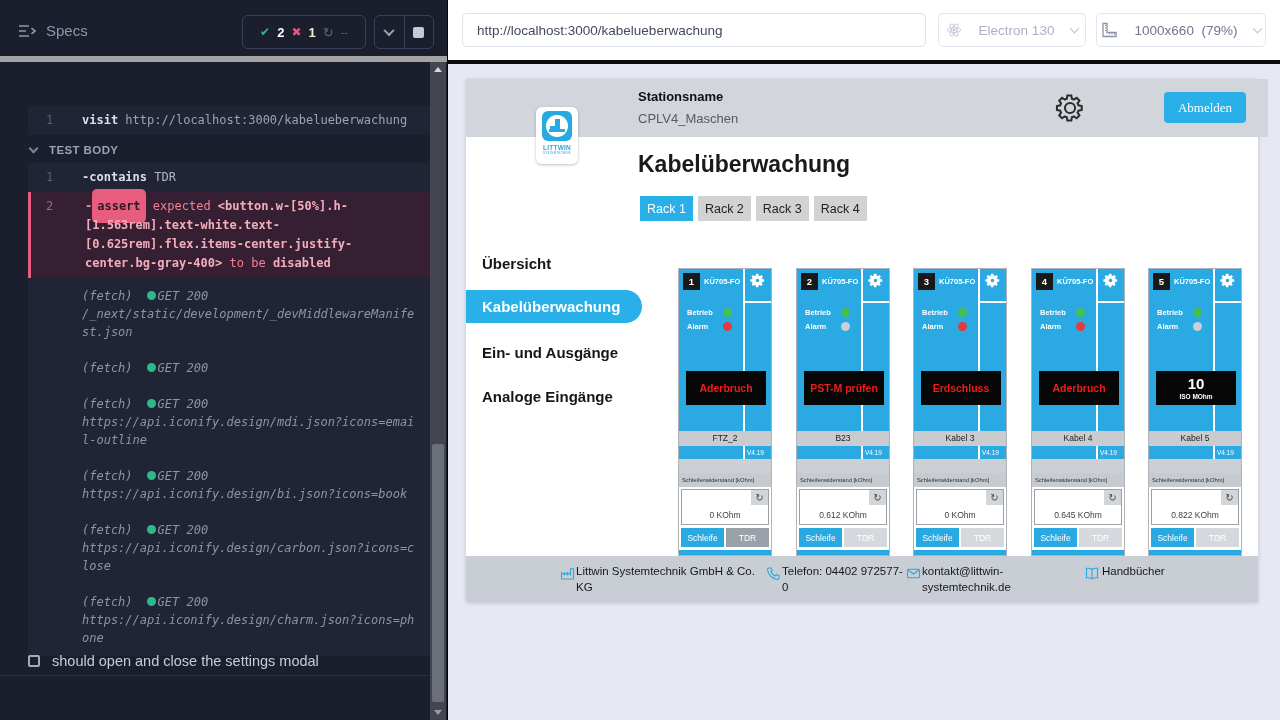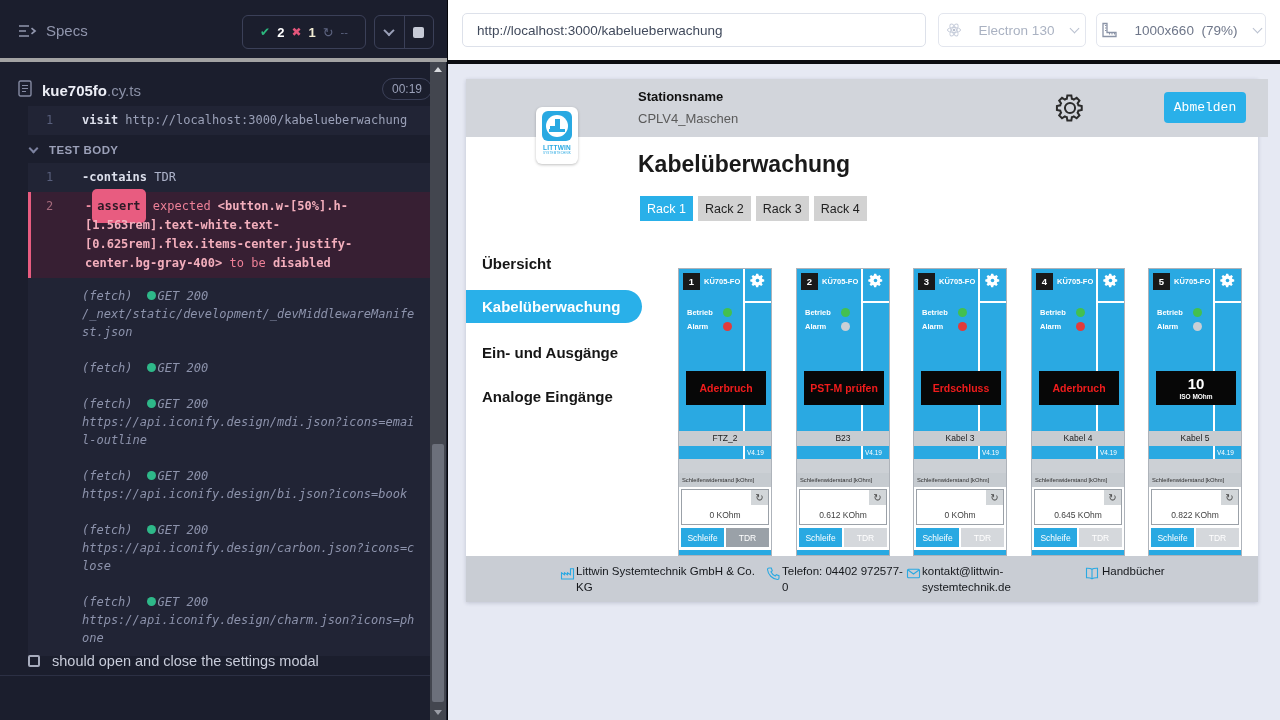--- a/index.html
+++ b/index.html
@@ -1,21 +1,21 @@
 <!DOCTYPE html>
 <html><head>
 <meta charset="utf-8">
 <style>
   * { margin:0; padding:0; box-sizing:border-box; }
   html,body { width:1280px; height:720px; overflow:hidden; }
   #screen { position:relative; width:1280px; height:720px; font-family:"Liberation Sans", sans-serif; background:#e6e9f3; }
 
   
   .runner { position:absolute; left:0; top:0; width:448px; height:720px; background:#1b1e2d; border-right:1px solid #05060a; overflow:hidden; }
-  .specs-bar { position:absolute; left:0; top:0; width:448px; height:62px; border-bottom:4px solid #a3a3a3;text-align:right; }
+  .specs-bar { position:absolute; left:0; top:0; width:448px; height:62px; border-bottom:6px solid #a3a3a3;text-align:right; }
   .specs-ic { position:absolute; left:18px; top:24px; }
   .specs-label { position:absolute; left:46px; top:22px; font-size:15px; color:#9196ad; }
   .statgroup { position:absolute; left:242px; top:15px; width:124px; height:34px; border:1px solid #3b4058; border-radius:6px; display:flex; align-items:center; justify-content:center; gap:7px; }
   .st-pass { color:#2cb87e; font-size:12px; }
   .st-passn { color:#ffffff; font-weight:bold; font-size:13px; }
   .st-fail { color:#e4567b; font-size:12px; }
   .st-failn { color:#f2ecd4; font-weight:bold; font-size:13px; }
   .st-pend { color:#5d6480; font-size:13px; }
   .st-pendn { color:#5d6480; font-size:11px; }
   .ctrlgroup { position:absolute; left:374px; top:15px; width:60px; height:34px; border:1px solid #3b4058; border-radius:6px; display:flex; }
@@ -79,21 +79,21 @@
   .logo-sq { width:30px; height:30px; background:#29a9e2; border-radius:6px; margin:0 auto; position:relative; }
   .logo-circ { position:absolute; left:4px; top:4px; width:22px; height:22px; background:#fff; border-radius:50%; }
   .logo-l1 { position:absolute; left:13px; top:8px; width:5px; height:13px; background:#29a9e2; }
   .logo-l2 { position:absolute; left:8px; top:15px; width:6px; height:6px; background:#29a9e2; }
   .logo-l3 { position:absolute; left:7px; top:18px; width:16px; height:3px; background:#29a9e2; }
   .logo-t1 { font-size:6.5px; font-weight:bold; color:#29a9e2; margin-top:3px; letter-spacing:.2px; }
   .logo-t2 { font-size:3px; color:#29a9e2; letter-spacing:.2px; }
   .station-label { position:absolute; left:172px; top:10px; font-size:13px; font-weight:bold; color:#101010; }
   .station-value { position:absolute; left:172px; top:32px; font-size:13px; color:#5a5a5a; }
   .hdr-gear { position:absolute; left:588px; top:13px; width:32px; height:32px; color:#2b2b2b; }
-  .logout-btn { position:absolute; left:698px; top:13px; width:82px; height:31px; background:#29b0e9; color:#fff; font-size:13px; border:none; border-radius:4px; display:flex; align-items:center; justify-content:center; font-family:Liberation Mono, monospace; }
+  .logout-btn { position:absolute; left:698px; top:13px; width:82px; height:31px; background:#29b0e9; color:#fff; font-size:13px; border:none; border-radius:4px; display:flex; align-items:center; justify-content:center; font-family:Liberation Serif, serif; }
 
   .sidebar { position:absolute; left:0; top:58px; width:164px; height:419px; background:#fff; }
   .side-item { position:absolute; left:16px; font-size:15px; font-weight:bold; color:#161616; }
   .side-active { position:absolute; left:0; top:153px; width:176px; height:33px; background:#29b0e9; border-radius:0 17px 17px 0; color:#fff; font-size:15px; font-weight:bold; line-height:33px; padding-left:16px; z-index:4; }
 
   .page-title { position:absolute; left:172px; top:72px; font-size:23px; color:#1a1a1a; }
   .racks { position:absolute; left:174px; top:117px; display:flex; gap:5px; }
   .rack-btn { min-width:44px; height:25px; padding:0 7px; background:#d2d2d2; color:#222; font-size:12.5px; border:none; display:flex; align-items:center; justify-content:center; font-family:"Liberation Sans",sans-serif; }
   .rack-btn.active { background:#29b0e9; color:#fff; }
 
@@ -159,30 +159,20 @@
       <div class="ctrlgroup">
         <div class="ctrl-cell">
             <span class="chev-down"></span>
           </div>
         <div class="ctrl-cell">
             <span class="stop-sq"></span>
           </div>
       </div>
     </div>
 
-    <div class="spec-row">
-      <span class="spec-doc">
-        <svg width="14" height="17" viewBox="0 0 14 17">
-            <rect x="1" y="1" width="12" height="15" rx="1.5" stroke="#858ba3" stroke-width="1.4" fill="none"></rect>
-            <path d="M4 5.5h6M4 8.5h6M4 11.5h4" stroke="#858ba3" stroke-width="1.2"></path>
-          </svg>
-      </span>
-      <span class="spec-name"><b>kue705fo</b><span class="spec-ext">.cy.ts</span></span>
-      <span class="spec-time">00:19</span>
-    </div>
 
     <div class="log">
       <div class="cmd-block">
         <div class="cmd-row">
           <span class="cmd-num">1</span>
           <span class="cmd-method">visit</span>
           <span class="cmd-url">http://localhost:3000/kabelueberwachung</span>
         </div>
       </div>
 

